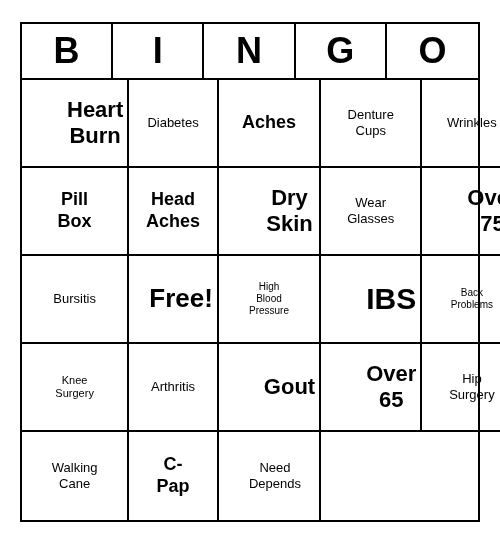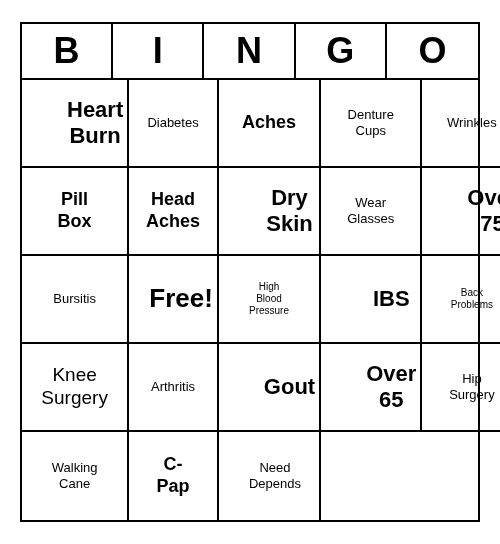--- a/index.html
+++ b/index.html
@@ -132,27 +132,27 @@
       <div class="bingo-cell">
         <span class="cell-text" style="font-size: 13px;">Bursitis</span>
       </div>
       <div class="bingo-cell">
         <span class="cell-text free" style="font-size: 26px; font-weight: bold;">Free!</span>
       </div>
       <div class="bingo-cell">
         <span class="cell-text" style="font-size: 10px;">High<br>Blood<br>Pressure</span>
       </div>
       <div class="bingo-cell">
-        <span class="cell-text large" style="font-size: 22px; font-weight: bold;">IBS</span>
+        <span class="cell-text large" style="font-size: 30px; font-weight: bold;">IBS</span>
       </div>
       <div class="bingo-cell">
         <span class="cell-text" style="font-size: 10px;">Back<br>Problems</span>
       </div>
       <div class="bingo-cell">
-        <span class="cell-text" style="font-size: 19px;">Knee<br>Surgery</span>
+        <span class="cell-text" style="font-size: 11px;">Knee<br>Surgery</span>
       </div>
       <div class="bingo-cell">
         <span class="cell-text" style="font-size: 13px;">Arthritis</span>
       </div>
       <div class="bingo-cell">
         <span class="cell-text large" style="font-size: 22px; font-weight: bold;">Gout</span>
       </div>
       <div class="bingo-cell">
         <span class="cell-text large" style="font-size: 22px; font-weight: bold;">Over<br>65</span>
       </div>

